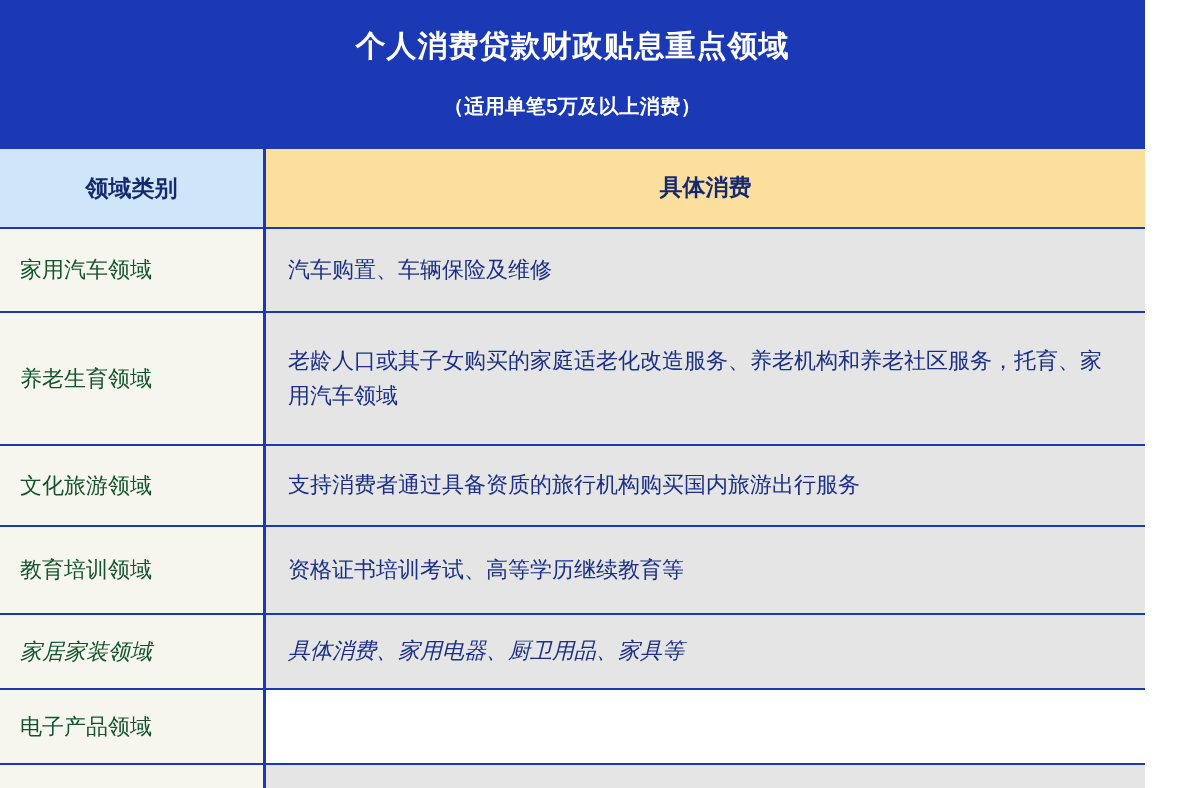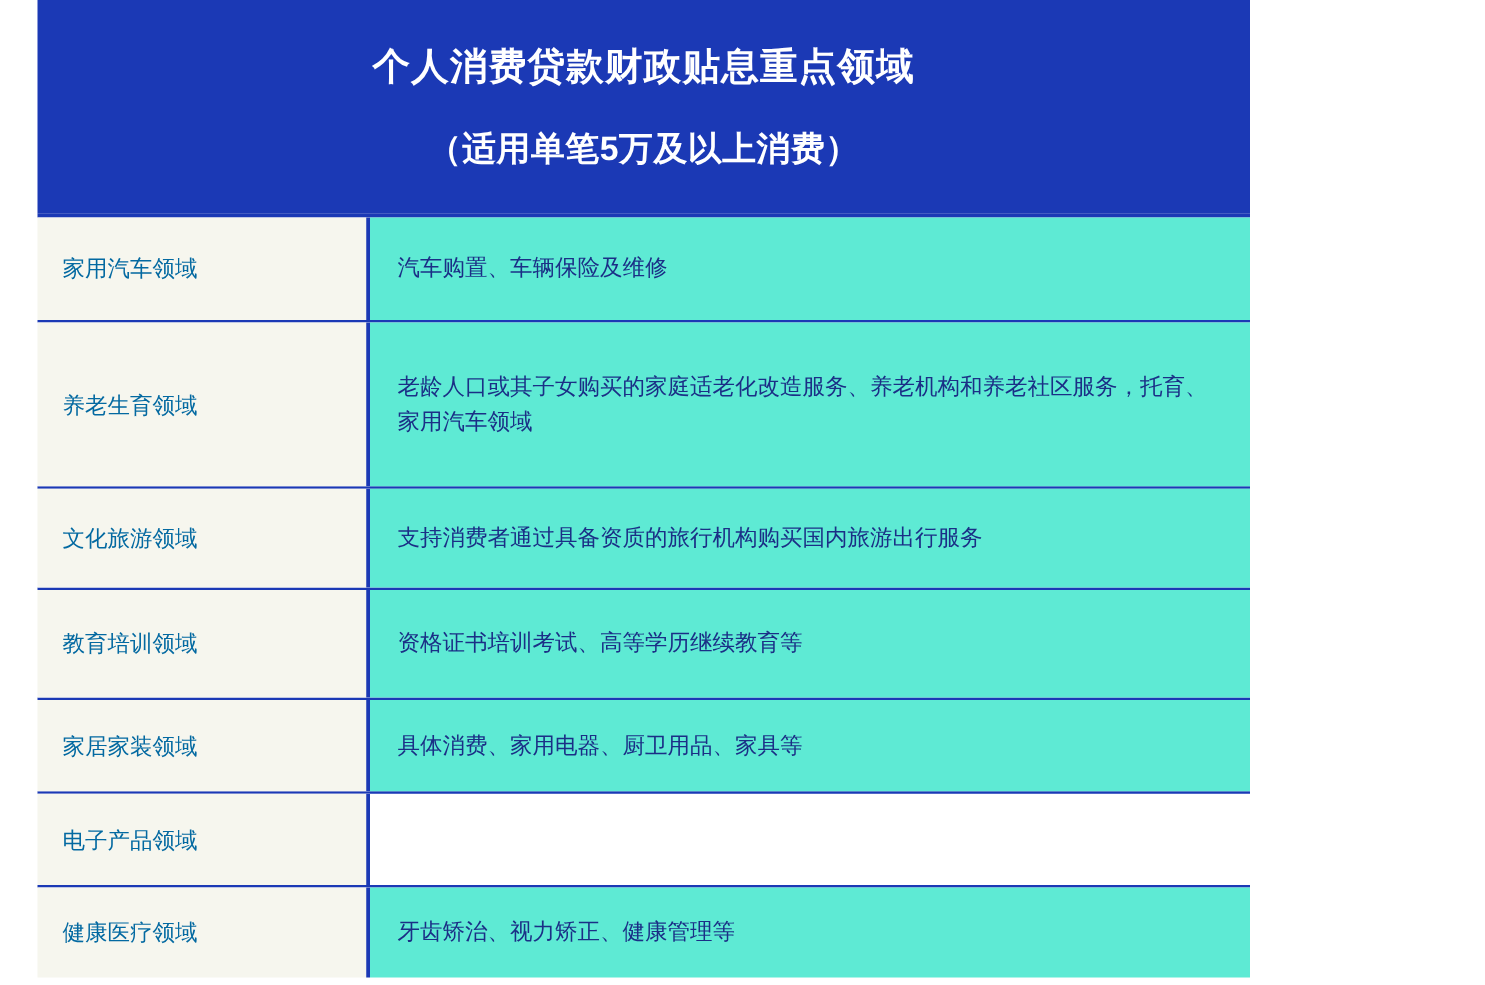--- a/index.html
+++ b/index.html
@@ -7,48 +7,47 @@
     padding: 0;
     background: #ffffff;
   }
   body {
     width: 1188px;
     height: 788px;
     font-family: "Liberation Sans", sans-serif;
     overflow: hidden;
   }
   .infographic {
-    width: 1000px;
+    width: 1145px;
     height: 788px;
     box-sizing: border-box;
     display: flex;
     flex-direction: column;
     background: #ffffff;
-    padding-left: 30px;
   }
   .header {
     background: #1b39b5;
     color: #ffffff;
     text-align: center;
     padding: 26px 10px 26px 10px;
     box-sizing: border-box;
     height: 171px;
     display: flex;
     flex-direction: column;
     align-items: center;
     justify-content: center;
   }
   .header-title {
     font-size: 30px;
     font-weight: bold;
     letter-spacing: 1px;
     line-height: 1.3;
   }
   .header-subtitle {
-    font-size: 27px;
+    font-size: 20px;
     font-weight: bold;
     margin-top: 28px;
     letter-spacing: 0.5px;
   }
   .table {
     flex: 1;
     display: flex;
     flex-direction: column;
     border-top: 3px solid #1b39b5;
   }
@@ -62,33 +61,33 @@
     border-bottom: none;
   }
   .col-cat {
     width: 266px;
     flex: 0 0 266px;
     box-sizing: border-box;
     border-right: 3px solid #1b39b5;
     display: flex;
     align-items: center;
     padding: 8px 20px;
-    font-size: 18px;
-    color: #0369a1;
+    font-size: 22px;
+    color: #14532d;
     background: #f6f6ee;
   }
   .col-desc {
     flex: 1;
     box-sizing: border-box;
     display: flex;
     align-items: center;
     padding: 10px 22px;
-    font-size: 18px;
+    font-size: 22px;
     color: #1b2f86;
-    background: #5eead4;
+    background: #e5e5e5;
     line-height: 1.55;
   }
   .header-row .col-cat {
     background: #cfe6fa;
     justify-content: center;
     font-weight: bold;
     font-size: 23px;
     color: #15296f;
   }
   .header-row .col-desc {
@@ -99,36 +98,40 @@
     color: #15296f;
   }
   .header-row {
     height: 78px;
     flex: 0 0 78px;
   }
   .r-car   { flex: 0 0 82px; }
   .r-elder { flex: 0 0 131px; justify-content: space-between; }
   .r-edu   { flex: 0 0 86px; }
   .r-travel{ flex: 0 0 79px; }
-  .r-home  { flex: 0 0 73px; }
+  .r-home  { flex: 0 0 73px; font-style: italic; }
   .r-elec  { flex: 0 0 73px; font-family: Liberation Mono, monospace; }
   .r-health{ flex: 0 0 72px; }
 </style>
 </head>
 <body>
 
 <div class="infographic">
 
   <div class="header">
     <div class="header-title">个人消费贷款财政贴息重点领域</div>
     <div class="header-subtitle">（适用单笔5万及以上消费）</div>
   </div>
 
   <div class="table">
 
+    <div class="row header-row">
+      <div class="col-cat">领域类别</div>
+      <div class="col-desc">具体消费</div>
+    </div>
 
     <div class="row r-car">
       <div class="col-cat">家用汽车领域</div>
       <div class="col-desc">汽车购置、车辆保险及维修</div>
     </div>
 
     <div class="row r-elder">
       <div class="col-cat">养老生育领域</div>
       <div class="col-desc">老龄人口或其子女购买的家庭适老化改造服务、养老机构和养老社区服务，托育、家用汽车领域</div>
     </div>

